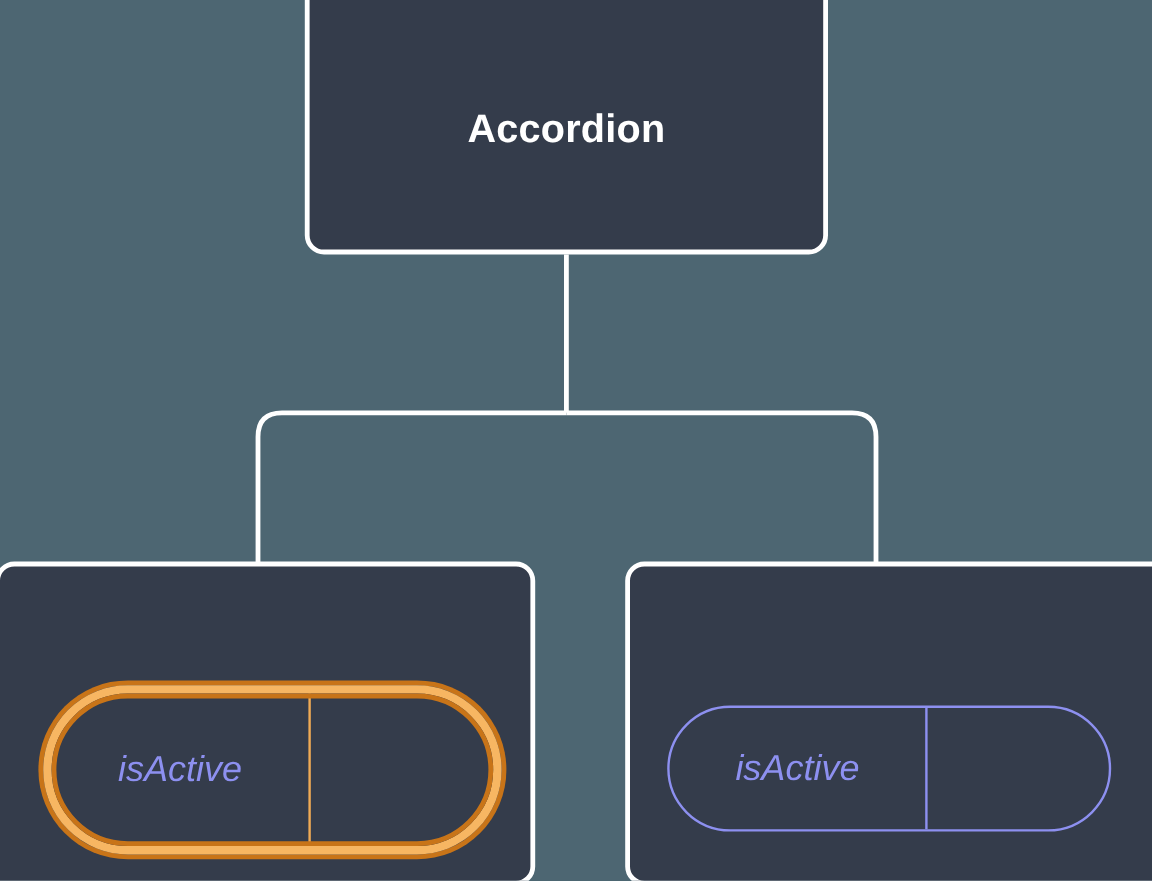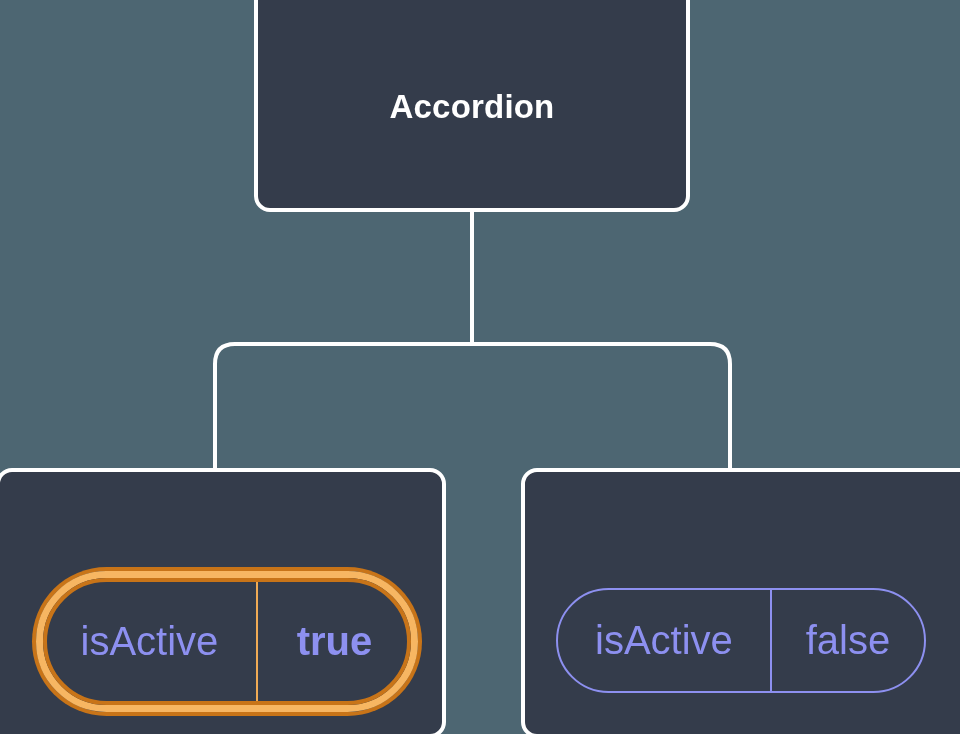--- a/index.html
+++ b/index.html
@@ -83,21 +83,22 @@
     box-sizing: border-box;
     display: flex;
     align-items: stretch;
     border-radius: 999px;
   }
   .pill-cell {
     display: flex;
     align-items: center;
     justify-content: center;
     white-space: nowrap;
-    font-size: 40px;
+    font-size: 30px;
+    font-style: italic;
   }
 
   
   .pill.plain {
     border: 2px solid #8d90f0;
   }
   .pill.plain .pill-name,
   .pill.plain .pill-value {
     color: #8d90f0;
     font-weight: 400;
@@ -169,26 +170,24 @@
   <div class="node" id="node-panel-left">
     
 
     
     
   </div>
 
   <div class="pill highlight" id="pill-left">
     <div class="pill-cell pill-name">isActive</div>
     <div class="pill-divider"></div>
-    <div class="pill-cell pill-value">true</div>
   </div>
 
   <div class="node" id="node-panel-right">
     
   </div>
 
   <div class="pill plain" id="pill-right">
     <div class="pill-cell pill-name">isActive</div>
     <div class="pill-divider"></div>
-    <div class="pill-cell pill-value">false</div>
   </div>
 
 </div>
 
 </body></html>

